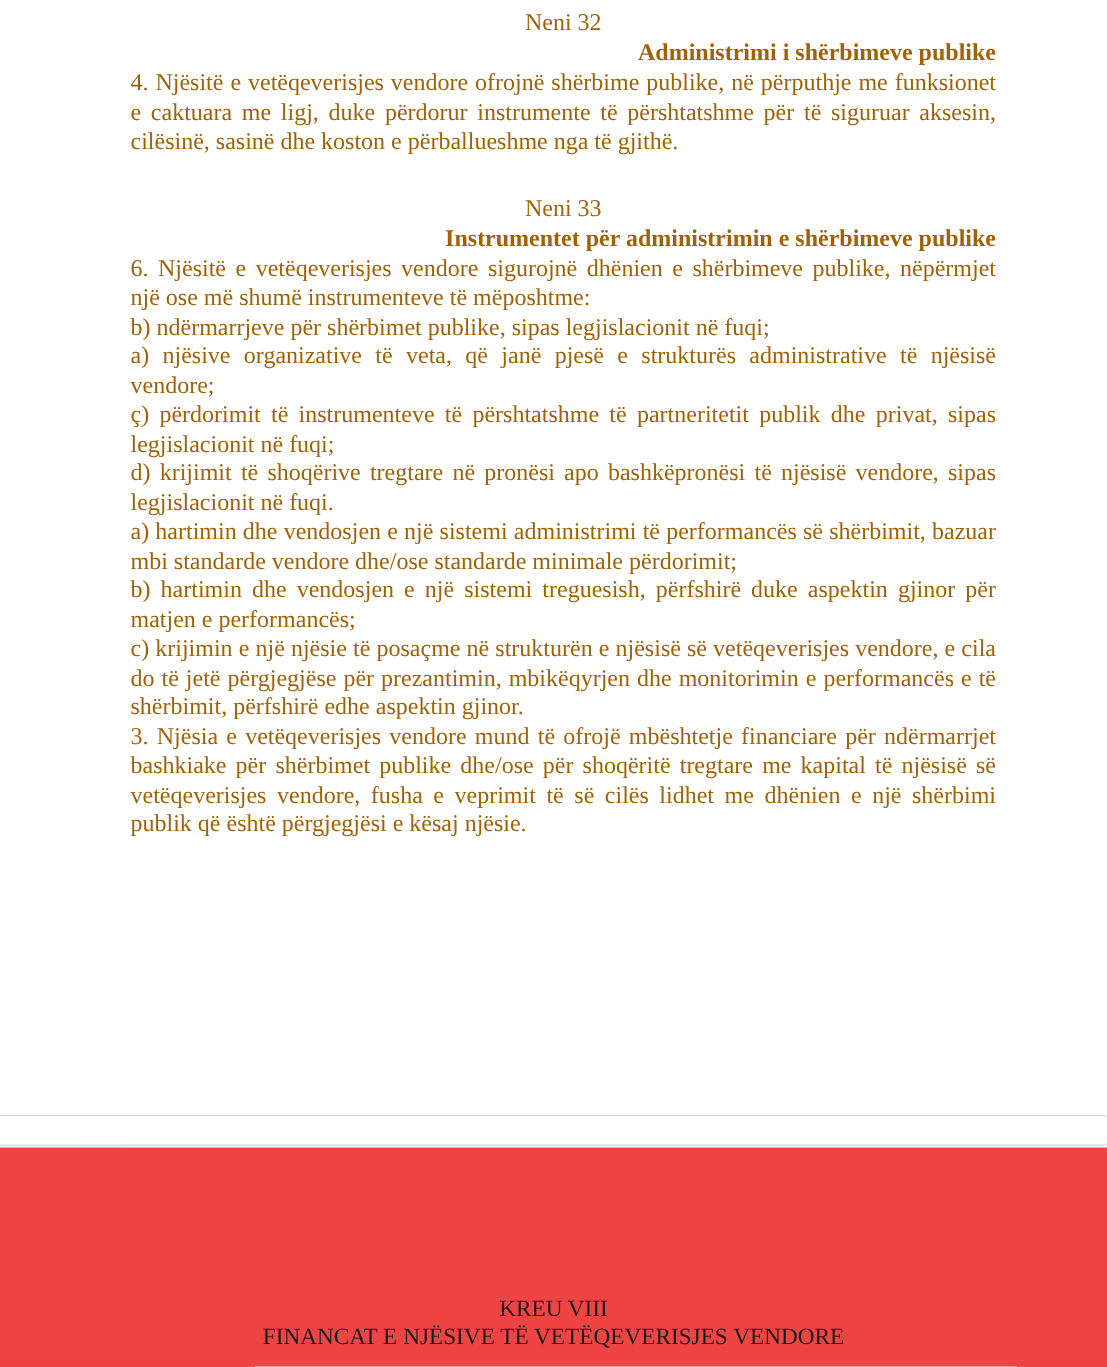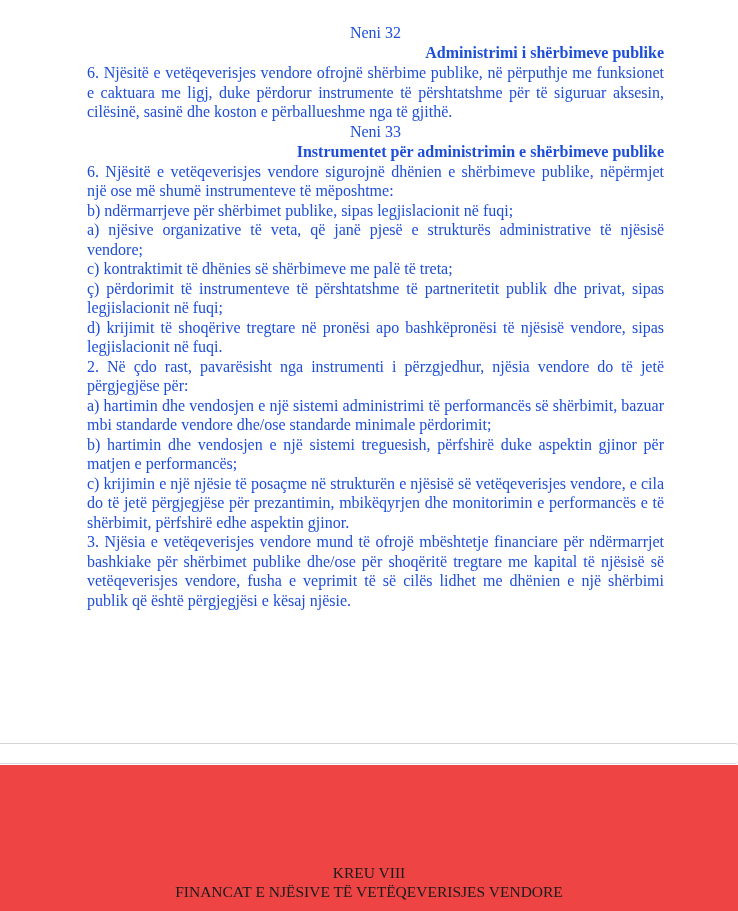--- a/index.html
+++ b/index.html
@@ -16,26 +16,26 @@
     height: 911px;
     background: #ffffff;
   }
   
   .page-top {
     position: absolute;
     top: 0; left: 0;
     width: 738px;
     height: 743px;
     background: #ffffff;
-    padding: 23px 74px 0 87px;
-    color: #1d4ed8;
+    padding: 6px 74px 0 87px;
+    color: #a16207;
     font-size: 16px;
     line-height: 19.5px;
   }
-  .article + .article { }
+  .article + .article { margin-top: 25px; }
   .art-num {
     text-align: center;
     font-weight: normal;
     font-size: 16px;
     line-height: 20px;
   }
   .art-title {
     text-align: right;
     font-weight: bold;
     font-size: 16px;
@@ -94,33 +94,31 @@
 </head>
 <body>
 
 <div class="viewer">
 
   <div class="page-top">
 
     <section class="article">
       <h2 class="art-num">Neni 32</h2>
       <h3 class="art-title">Administrimi i shërbimeve publike</h3>
-      <p>6. Njësitë e vetëqeverisjes vendore ofrojnë shërbime publike, në përputhje me funksionet e caktuara me ligj, duke përdorur instrumente të përshtatshme për të siguruar aksesin, cilësinë, sasinë dhe koston e përballueshme nga të gjithë.</p>
+      <p>4. Njësitë e vetëqeverisjes vendore ofrojnë shërbime publike, në përputhje me funksionet e caktuara me ligj, duke përdorur instrumente të përshtatshme për të siguruar aksesin, cilësinë, sasinë dhe koston e përballueshme nga të gjithë.</p>
     </section>
 
     <section class="article">
       <h2 class="art-num">Neni 33</h2>
       <h3 class="art-title">Instrumentet për administrimin e shërbimeve publike</h3>
       <p>6. Njësitë e vetëqeverisjes vendore sigurojnë dhënien e shërbimeve publike, nëpërmjet një ose më shumë instrumenteve të mëposhtme:</p>
       <p>b) ndërmarrjeve për shërbimet publike, sipas legjislacionit në fuqi;</p>
       <p>a) njësive organizative të veta, që janë pjesë e strukturës administrative të njësisë vendore;</p>
-      <p>c) kontraktimit të dhënies së shërbimeve me palë të treta;</p>
       <p>ç) përdorimit të instrumenteve të përshtatshme të partneritetit publik dhe privat, sipas legjislacionit në fuqi;</p>
       <p>d) krijimit të shoqërive tregtare në pronësi apo bashkëpronësi të njësisë vendore, sipas legjislacionit në fuqi.</p>
-      <p>2. Në çdo rast, pavarësisht nga instrumenti i përzgjedhur, njësia vendore do të jetë përgjegjëse për:</p>
       <p>a) hartimin dhe vendosjen e një sistemi administrimi të performancës së shërbimit, bazuar mbi standarde vendore dhe/ose standarde minimale përdorimit;</p>
       <p>b) hartimin dhe vendosjen e një sistemi treguesish, përfshirë duke aspektin gjinor për matjen e performancës;</p>
       <p>c) krijimin e një njësie të posaçme në strukturën e njësisë së vetëqeverisjes vendore, e cila do të jetë përgjegjëse për prezantimin, mbikëqyrjen dhe monitorimin e performancës e të shërbimit, përfshirë edhe aspektin gjinor.</p>
       <p>3. Njësia e vetëqeverisjes vendore mund të ofrojë mbështetje financiare për ndërmarrjet bashkiake për shërbimet publike dhe/ose për shoqëritë tregtare me kapital të njësisë së vetëqeverisjes vendore, fusha e veprimit të së cilës lidhet me dhënien e një shërbimi publik që është përgjegjësi e kësaj njësie.</p>
     </section>
 
   </div>
 
   <div class="page-gap"></div>
 

